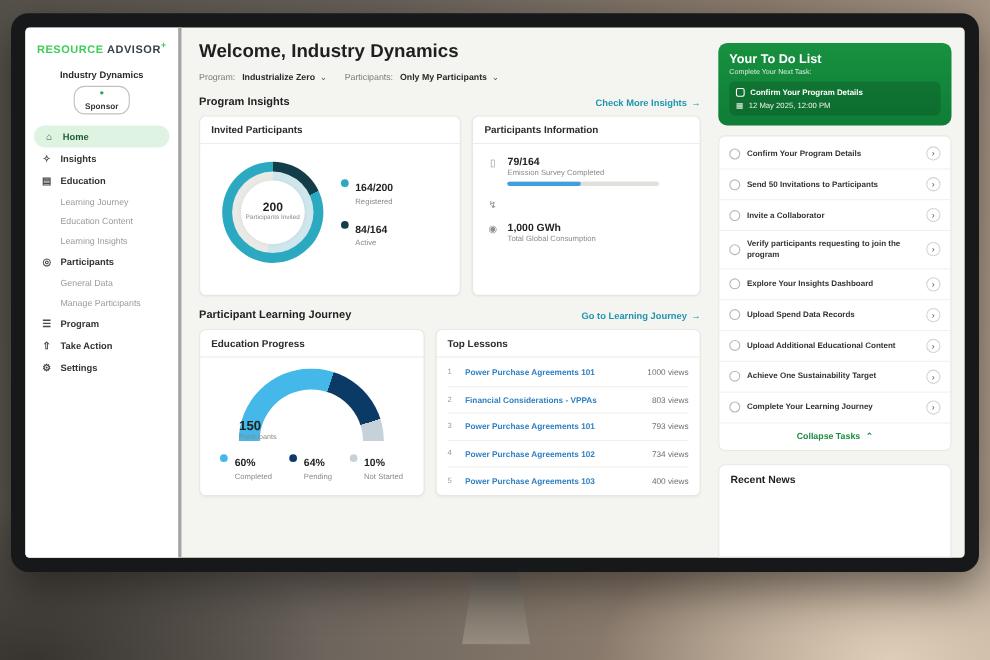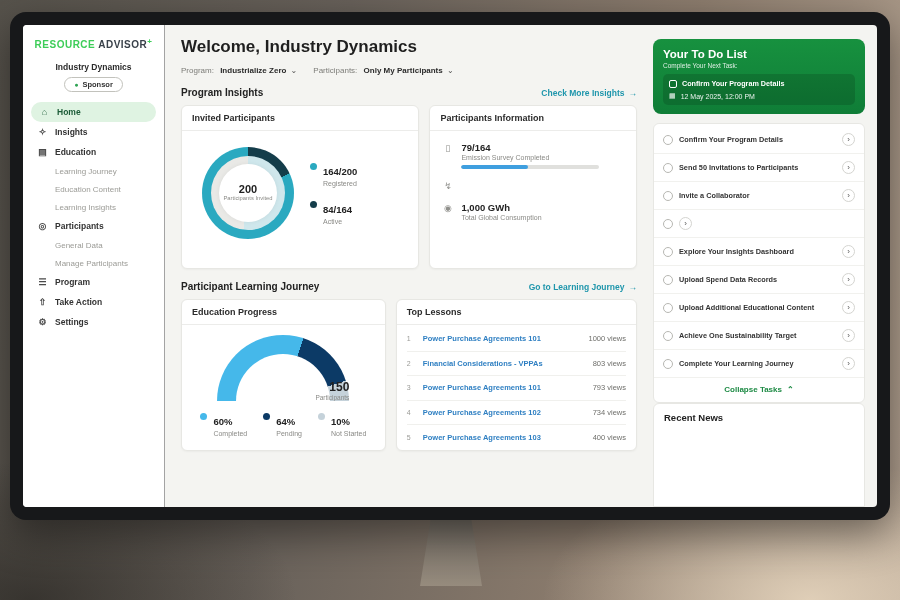--- a/index.html
+++ b/index.html
@@ -10,26 +10,26 @@
     background:radial-gradient(ellipse at 75% 100%, rgba(233,216,192,.85), transparent 70%);}
   .shade-bl{position:absolute;left:0;bottom:0;width:300px;height:140px;
     background:radial-gradient(ellipse at 10% 100%, rgba(30,28,25,.6), transparent 70%);}
   .stand-neck{position:absolute;left:420px;top:516px;width:62px;height:70px;
     background:linear-gradient(#6f6961,#968b7d);clip-path:polygon(18% 0,82% 0,100% 100%,0 100%);}
   .monitor{position:absolute;left:10px;top:12px;width:880px;height:508px;background:#17181a;
     border-radius:16px;padding:13px;box-shadow:0 14px 40px rgba(0,0,0,.45);}
   .screen{width:100%;height:100%;background:#f4f4f1;border-radius:4px;overflow:hidden;display:flex;}
 
   
-  .sidebar{width:142px;background:#fff;border-right:1px solid #a3a3a3;padding-top:12px;flex-shrink:0;}
+  .sidebar{width:142px;background:#fff;border-right:3px solid #a3a3a3;padding-top:12px;flex-shrink:0;}
   .logo{text-align:center;font-weight:bold;font-size:10px;letter-spacing:.5px;}
   .logo .g{color:#3dcd58;} .logo .d{color:#39414a;} .logo .p{color:#3dcd58;font-size:8px;vertical-align:super;}
   .org{margin-top:12px;text-align:center;font-size:8.5px;font-weight:bold;color:#2b2b2b;}
   .badge{margin:5px auto 0;width:max-content;display:flex;align-items:center;gap:4px;
-    border:1px solid #c2c2bc;border-radius:10px;padding:2px 9px;font-size:7.5px;font-weight:bold;color:#333;cursor:pointer;}
+    border:1px solid #c2c2bc;border-radius:10px;padding:2px 9px;font-size:7.5px;font-weight:bold;color:#333;cursor:pointer;flex-direction:column;}
   .badge .dot{color:#2fa354;font-size:7px;line-height:1;}
   nav{margin-top:10px;}
   .nav-item{display:flex;align-items:center;gap:7px;padding:5px 14px;font-size:8.5px;font-weight:bold;color:#333;cursor:pointer;}
   .nav-item .nic{width:11px;text-align:center;color:#4a4a4a;font-size:9px;}
   .nav-item.active{background:#dff3e2;border-radius:14px;margin:0 8px;padding:5px 8px;color:#1c5c38;}
   .nav-item.active .nic{color:#1c5c38;}
   .nav-sub{padding:4.5px 14px 4.5px 32px;font-size:8px;color:#9b9b96;cursor:pointer;}
 
   
   .main{flex:1;padding:12px 12px 0 16px;overflow:hidden;}
@@ -71,21 +71,21 @@
   .bar{width:138px;height:4px;border-radius:2px;background:#e0e0dd;margin-top:4px;overflow:hidden;}
   .bar-fill{height:100%;border-radius:2px;background:#3f9fdf;}
 
   .card-edu{flex:1;height:152px;}
   .card-lessons{flex:1.18;height:152px;}
   .edu-body{display:flex;flex-direction:column;align-items:center;padding-top:10px;}
   .gauge{position:relative;width:132px;height:66px;overflow:hidden;}
   .gauge-arc{position:absolute;left:0;top:0;width:132px;height:132px;border-radius:50%;
     background:conic-gradient(from 270deg, #45b8ea 0 30%, #0c3a66 30% 45%, #c5d2da 45% 50%, #ffffff 50% 100%);}
   .gauge-hole{position:absolute;left:19px;top:19px;width:94px;height:94px;border-radius:50%;background:#fff;}
-  .gauge-center{position:absolute;left:0;right:0;bottom:0;text-align:right;z-index:2;}
+  .gauge-center{position:absolute;left:0;right:0;bottom:0;text-align:left;z-index:2;}
   .gauge-center .v{font-size:12px;font-weight:bold;color:#222;}
   .gauge-center .l{font-size:6.5px;color:#8a8a86;}
   .edu-legend{display:flex;gap:16px;margin-top:10px;}
 
   .lessons-body{padding:2px 10px 0;}
   .lesson-row{display:flex;align-items:center;gap:8px;height:24.5px;border-bottom:1px solid #f0f0ed;cursor:pointer;}
   .lesson-row:last-child{border-bottom:none;}
   .lesson-rank{font-size:7px;color:#9a9a96;width:8px;}
   .lesson-title{font-size:7.5px;color:#2e7fc2;font-weight:bold;flex:1;white-space:nowrap;overflow:hidden;text-overflow:ellipsis;}
   .lesson-views{font-size:7.5px;color:#6e6e6a;}
@@ -106,21 +106,21 @@
 
   .tasks-card{background:#fff;border:1px solid #e7e7e3;border-radius:6px;margin-top:9px;padding:2px 0;}
   .task-row{display:flex;align-items:center;gap:6px;padding:7px 9px;border-bottom:1px solid #f1f1ee;cursor:pointer;}
   .task-row:last-of-type{border-bottom:none;}
   .task-cb{width:10px;height:10px;border:1px solid #b7b7b2;border-radius:50%;flex-shrink:0;}
   .task-label{flex:1;font-size:7.3px;font-weight:bold;color:#333;line-height:1.35;}
   .task-chev{width:13px;height:13px;border:1px solid #d4d4d0;border-radius:50%;flex-shrink:0;
     display:flex;align-items:center;justify-content:center;font-size:8px;color:#555;}
   .collapse{display:flex;align-items:center;justify-content:center;gap:5px;padding:7px 0 6px;
     font-size:8px;font-weight:bold;color:#1d8a44;cursor:pointer;}
-  .news-card{background:#fff;border:1px solid #e7e7e3;border-radius:6px 6px 0 0;margin-top:0;
+  .news-card{background:#fff;border:1px solid #e7e7e3;border-radius:6px 6px 0 0;margin-top:12px;
     padding:8px 10px;flex:1;}
   .news-title{font-size:9.5px;font-weight:bold;color:#222;}
 </style>
 </head>
 <body>
 
 <div class="glow-br"></div>
 <div class="shade-bl"></div>
 <div class="stand-neck"></div>
 
@@ -364,20 +364,21 @@
         <span class="task-label">Send 50 Invitations to Participants</span>
         <span class="task-chev">›</span>
       </div>
       <div class="task-row">
         <span class="task-cb"></span>
         <span class="task-label">Invite a Collaborator</span>
         <span class="task-chev">›</span>
       </div>
       <div class="task-row">
         <span class="task-cb"></span>
+        <span class="task-label">Verify participants requesting to join the program</span>
         <span class="task-chev">›</span>
       </div>
       <div class="task-row">
         <span class="task-cb"></span>
         <span class="task-label">Explore Your Insights Dashboard</span>
         <span class="task-chev">›</span>
       </div>
       <div class="task-row">
         <span class="task-cb"></span>
         <span class="task-label">Upload Spend Data Records</span>

